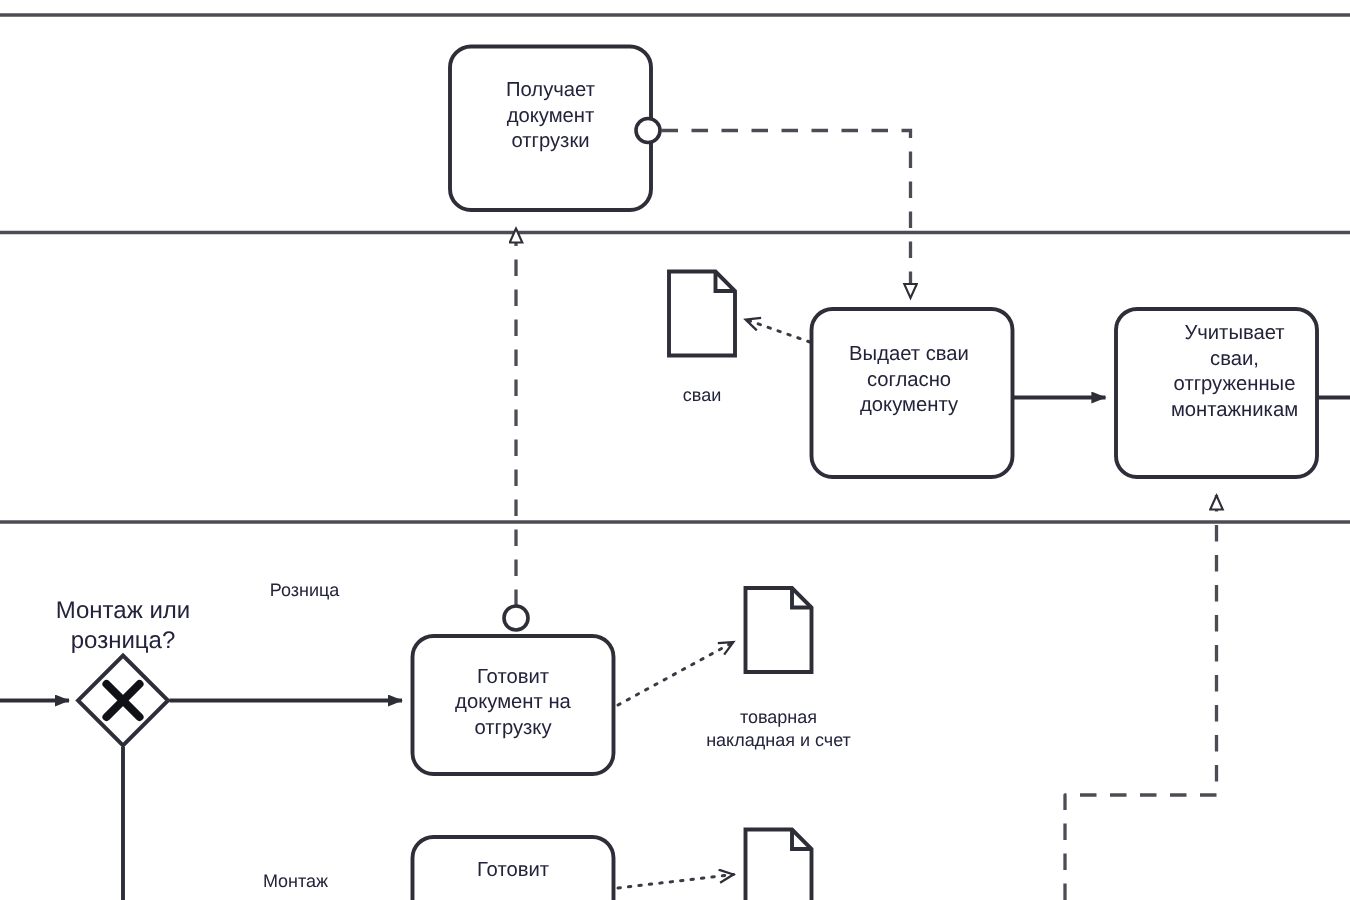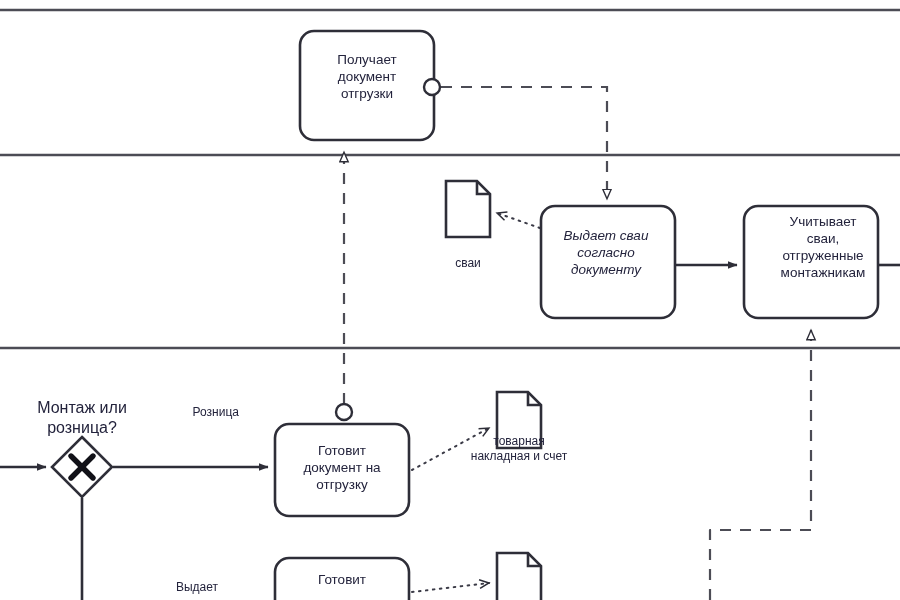--- a/index.html
+++ b/index.html
@@ -126,46 +126,46 @@
         <path d="M497,553 L528,553 L541,566 L541,609 L497,609 Z"></path>
         <path d="M528,553 L528,566 L541,566" fill="none"></path>
       </g>
     </g>
   </svg>
 
   <div class="lbl task-label" style="left:300px; top:52px; width:134px;">Получает
 документ
 отгрузки</div>
 
-  <div class="lbl task-label" style="left:541px; top:228px; width:130px;font-style:italic;">Выдает сваи
+  <div class="lbl task-label" style="left:541px; top:228px; width:130px;">Выдает сваи
 согласно
 документу</div>
 
   <div class="lbl task-label" style="left:744px; top:214px; width:158px;">Учитывает
 сваи,
 отгруженные
 монтажникам</div>
 
   <div class="lbl task-label" style="left:275px; top:443px; width:134px;">Готовит
 документ на
 отгрузку</div>
 
   <div class="lbl task-label" style="left:275px; top:572px; width:134px;">Готовит</div>
 
   <div class="lbl gateway-label" style="left:22px; top:398px; width:120px;">Монтаж или
 розница?</div>
 
   <div class="lbl artifact-label" style="left:428px; top:256px; width:80px;">сваи</div>
 
-  <div class="lbl artifact-label" style="left:444px; top:434px; width:150px;">товарная
+  <div class="lbl artifact-label" style="left:444px; top:471px; width:150px;">товарная
 накладная и счет</div>
 
-  <div class="lbl flow-label" style="left:167px; top:405px; width:72px;text-align:right;">Розница</div>
+  <div class="lbl flow-label" style="left:167px; top:386px; width:72px;">Розница</div>
 
-  <div class="lbl flow-label" style="left:161px; top:580px; width:72px;">Выдает</div>
+  <div class="lbl flow-label" style="left:161px; top:580px; width:72px;">Монтаж</div>
 
   <div class="hit" style="left:300px; top:31px; width:134px; height:109px;"></div>
   <div class="hit" style="left:541px; top:206px; width:134px; height:112px;"></div>
   <div class="hit" style="left:744px; top:206px; width:134px; height:112px;"></div>
   <div class="hit" style="left:275px; top:424px; width:134px; height:92px;"></div>
   <div class="hit" style="left:275px; top:558px; width:134px; height:42px;"></div>
   <div class="hit" style="left:52px; top:437px; width:60px; height:60px;"></div>
   <div class="hit" style="left:446px; top:181px; width:44px; height:56px;"></div>
   <div class="hit" style="left:497px; top:392px; width:44px; height:56px;"></div>
   <div class="hit" style="left:497px; top:553px; width:44px; height:47px;"></div>

